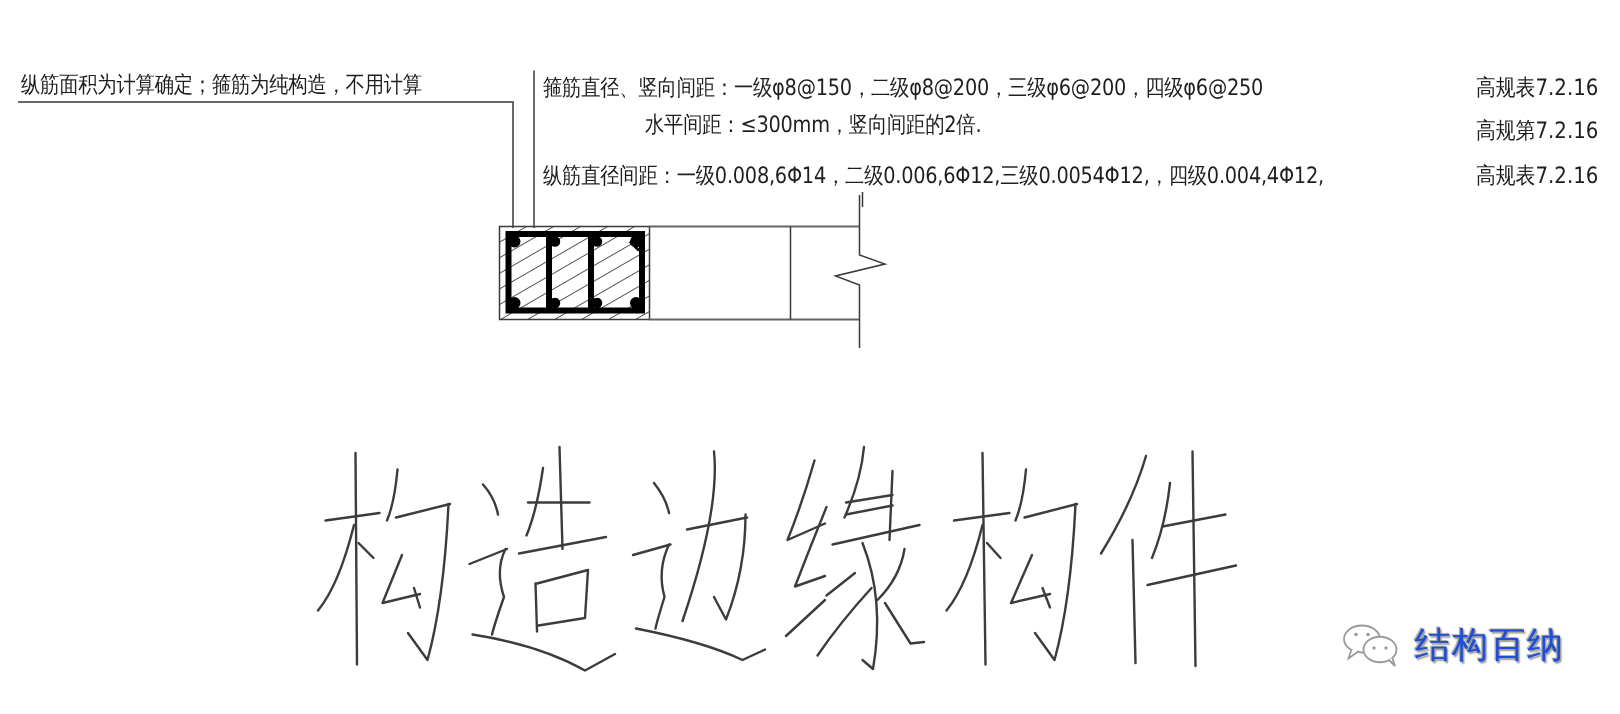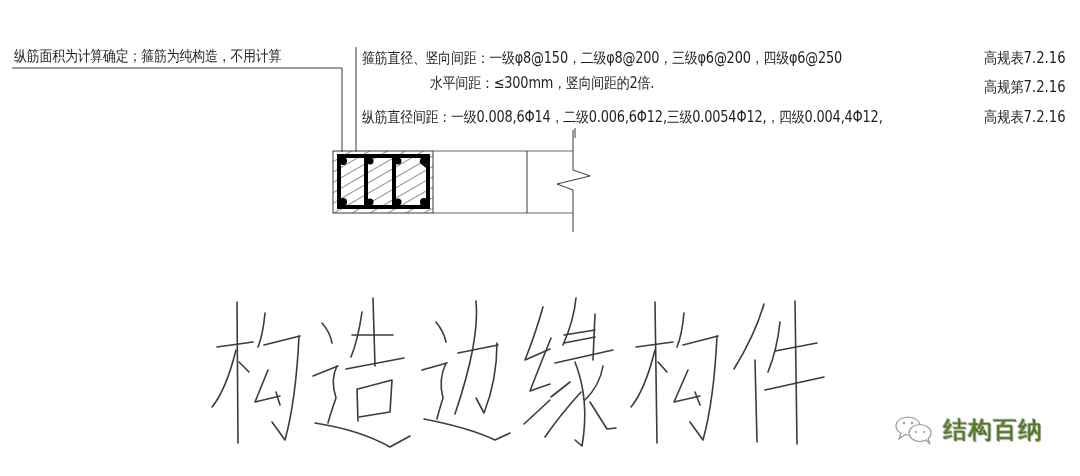--- a/index.html
+++ b/index.html
@@ -43,21 +43,21 @@
       position: absolute;
       left: 893px;
       top: 410px;
       height: 40px;
       display: flex;
       align-items: center;
       gap: 6px;
     }
     .watermark-text {
       font-size: 24px;
-      color: #4d7c0f;
+      color: #1d4ed8;
       text-shadow: 0 0 1px #7a7a7a, 1px 1px 1px #9a9a9a, -1px -1px 0 #bdbdbd;
       letter-spacing: 1px;
       font-family: "DejaVu Sans", sans-serif;
     }
     .big-title {
       position: absolute;
       left: 0;
       top: 0;
     }
   </style>

